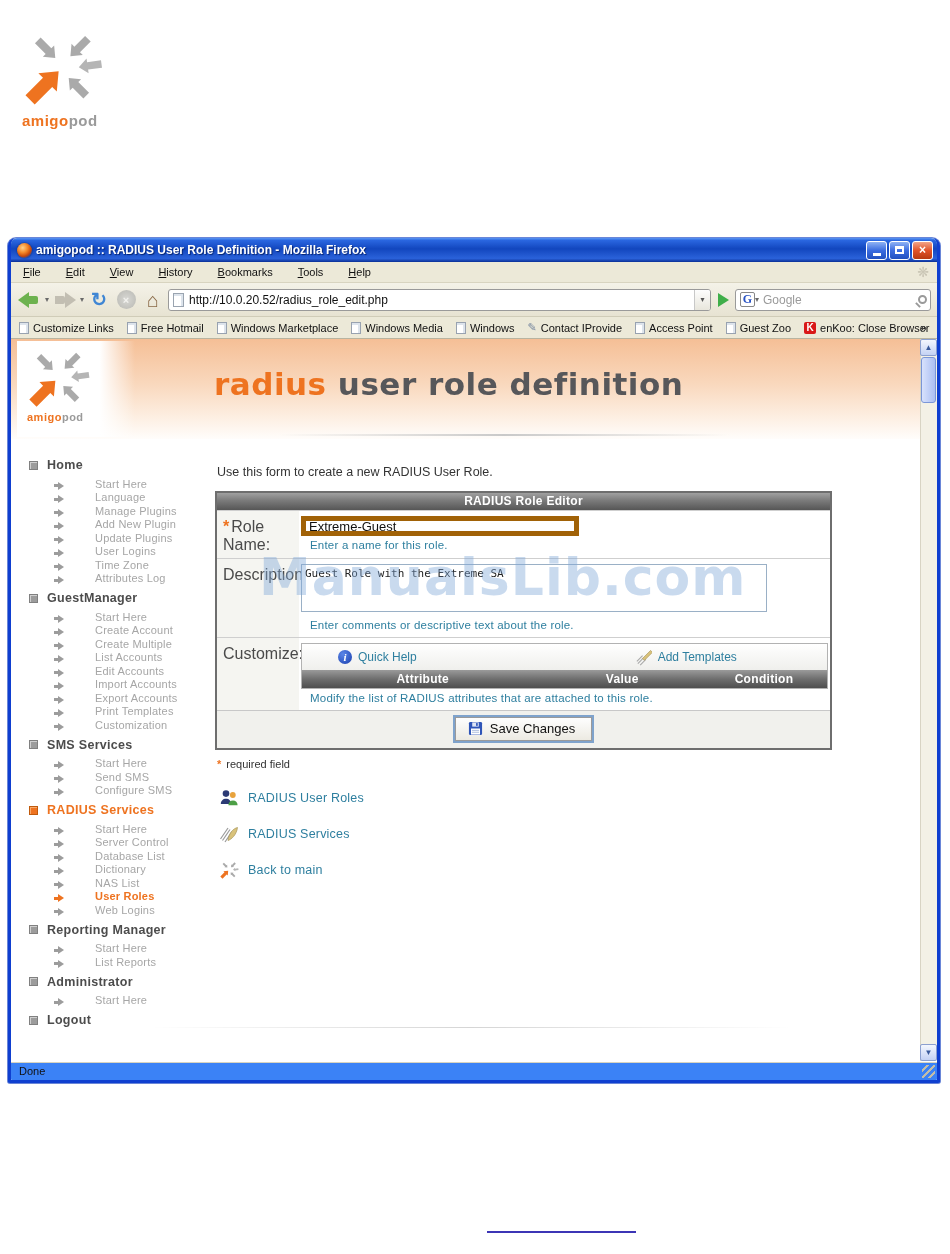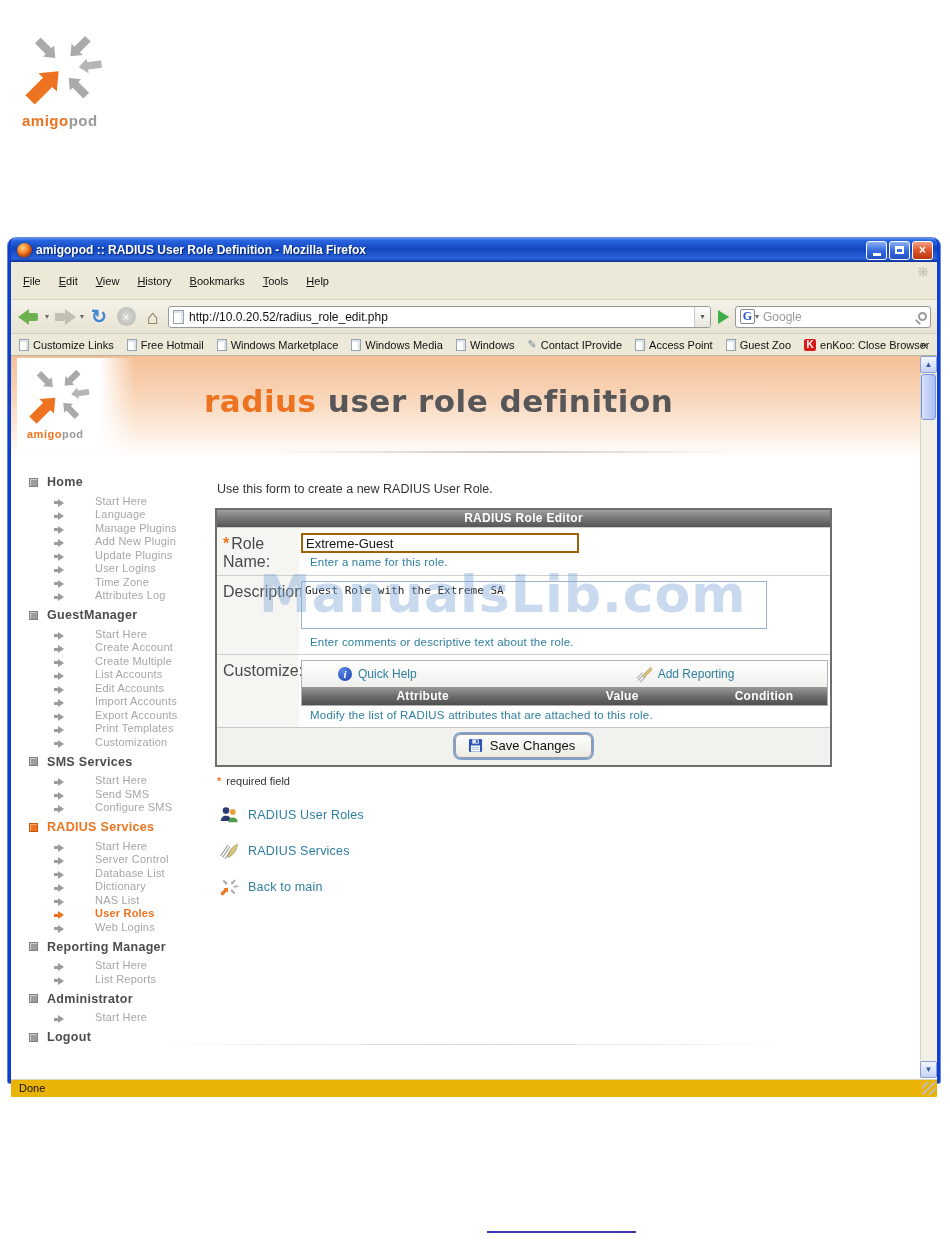--- a/index.html
+++ b/index.html
@@ -26,21 +26,21 @@
                 white-space:nowrap; overflow:hidden; }
   .win-buttons { display:flex; gap:2px; }
   .win-btn { width:21px; height:19px; border-radius:3px; border:1px solid #fff; display:flex; align-items:center; justify-content:center;
              background:linear-gradient(180deg,#8fb2f4 0%,#3b6ce0 50%,#2150c0 100%); }
   .win-btn.close { background:linear-gradient(180deg,#f2a488 0%,#e1532a 50%,#b83a12 100%); }
   .glyph-min { width:8px; height:3px; background:#fff; margin-top:9px; }
   .glyph-max { width:9px; height:8px; border:2px solid #fff; border-top-width:3px; }
   .glyph-close { color:#fff; font-weight:bold; font-size:12px; line-height:1; }
 
   
-  .menubar { height:38px; display:flex; align-items:center; padding:0 6px; gap:6px;
+  .menubar { height:21px; display:flex; align-items:center; padding:0 6px; gap:13px;
              background:#ece9d8; border-bottom:1px solid #d8d4c0; position:relative; }
   .menu-item { display:inline-block; font-size:11px; color:#111; padding:2px 6px; }
   .menu-item::first-letter { text-decoration:underline; }
   .menu-deco { position:absolute; right:8px; top:2px; color:#c9c5b4; font-size:14px; }
 
   
   .navbar { height:34px; display:flex; align-items:center; padding:0 6px; gap:3px;
             background:linear-gradient(180deg,#f4f2e8,#e7e3d2); border-bottom:1px solid #d0ccb8; }
   .nav-arrow { position:relative; width:25px; height:22px; flex:none; }
   .nav-arrow .hd { position:absolute; left:1px; top:3px; width:0; height:0;
@@ -85,21 +85,21 @@
 
   
   .content { position:relative; height:722px; background:#fff; overflow:hidden; }
 
   .page-header { position:relative; height:100px;
                  background:linear-gradient(180deg,#f5bf96 0%,#f9d8bd 45%,#fdf0e4 80%,#fffdfb 100%); }
   .page-header .logo-card { position:absolute; left:6px; top:2px; width:118px; height:96px; padding:4px 0 0 8px;
                  background:linear-gradient(90deg,#ffffff 70%,rgba(255,255,255,0)); }
   .page-header svg.ap { width:66px; height:66px; display:block; }
   .page-header .brand-text { font-size:11px; padding-left:2px; }
-  .page-heading { position:absolute; left:193px; top:27px; font-size:31px; font-weight:bold; letter-spacing:.5px;
+  .page-heading { position:absolute; left:203px; top:27px; font-size:31px; font-weight:bold; letter-spacing:.5px;
                   font-family:"DejaVu Sans",sans-serif;text-align:center; }
   .heading-accent { color:#ee7320; }
   .heading-rest { color:#57575a; }
   .header-rule { position:absolute; left:268px; bottom:3px; width:450px; height:2px;
                  background:linear-gradient(90deg,rgba(0,0,0,0),#c9c9c9,rgba(0,0,0,0)); }
 
   
   .sidebar { position:absolute; left:10px; top:112px; width:192px; }
   .side-section { margin-bottom:4px; }
   .side-header { display:flex; align-items:center; margin:7px 0 4px 0; cursor:default; }
@@ -123,40 +123,40 @@
   .main { position:absolute; left:204px; top:118px; width:628px; }
   .intro { font-size:12.5px; color:#333; margin:8px 0 12px 2px; }
   .editor { width:617px; border:2px solid #6e6e6e; background:#fff; }
   .editor-title { height:17px; background:linear-gradient(180deg,#a0a0a0 0%,#7a7a7a 45%,#565656 100%);
                   color:#fff; font-weight:bold; font-size:12px; text-align:center; line-height:17px; letter-spacing:.3px; }
   .erow { display:flex; border-top:1px solid #cfcfcf; }
   .erow:first-of-type { border-top:none; }
   .elabel { width:82px; background:#f5f5f1; padding:7px 4px 4px 6px; font-size:16px; color:#4a4a4a; flex:none; }
   .req { color:#ee7320; font-weight:bold; margin-right:2px; }
   .efield { flex:1; padding:5px 6px 6px 2px; }
-  .role-input { width:278px; height:20px; border:2px solid #a16207; font-size:13px; padding:1px 3px;
+  .role-input { width:278px; height:20px; border:5px solid #a16207; font-size:13px; padding:1px 3px;
                 font-family:"Liberation Sans",sans-serif; color:#111; }
   .help-text { display:block; font-size:11.5px; color:#2e7f9f; margin-top:3px; letter-spacing:.2px;padding-left:9px; }
   .desc-area { width:466px; height:48px; border:1px solid #9ab0c6; resize:none; font-family:"DejaVu Sans Mono",monospace;
                font-size:11px; color:#222; padding:2px 3px; }
   .attrbox { width:527px; border:1px solid #b2b2b2; }
   .attr-links { height:26px; display:flex; align-items:center; background:linear-gradient(180deg,#ffffff,#efefec); }
   .attr-link { display:flex; align-items:center; gap:6px; font-size:12px; color:#2e7f9f; }
   .attr-link.qh { margin-left:36px; }
   .attr-link.aa { margin-left:218px; }
   .info-badge { width:14px; height:14px; border-radius:50%; background:radial-gradient(circle at 35% 30%,#5a86e8,#1a3fae);
                 color:#fff; font-family:"Liberation Serif",serif; font-style:italic; font-weight:bold; font-size:11px;
                 display:flex; align-items:center; justify-content:center; }
   .attr-header { height:18px; display:flex; align-items:center;
                  background:linear-gradient(180deg,#9a9a9a 0%,#6e6e6e 50%,#4e4e4e 100%); }
   .attr-col { color:#fff; font-weight:bold; font-size:12px; text-align:center; letter-spacing:.3px; }
   .attr-col.c1 { width:46%; } .attr-col.c2 { width:30%; } .attr-col.c3 { width:24%; }
   .save-row { background:#f1f1ed; border-top:1px solid #c8c8c8; padding:6px 0 7px 0; text-align:center; }
   .save-btn { display:inline-flex; align-items:center; gap:7px; padding:3px 16px 4px 12px; font-size:13px; color:#111;
-              background:linear-gradient(180deg,#fefefe,#eceae2); border:1px solid #9a9a9a; border-radius:6px;
+              background:linear-gradient(180deg,#fefefe,#eceae2); border:1px solid #9a9a9a; border-radius:0;
               box-shadow:0 0 0 2px #7fa3cc; font-family:"Liberation Sans",sans-serif; }
   .required-note { margin:8px 0 0 2px; font-size:11px; color:#333; }
   .page-links { margin-top:18px; }
   .pagelink { display:flex; align-items:center; gap:9px; margin:16px 0 15px 4px; }
   .pagelink-label { font-size:12.5px; color:#2e7f9f; letter-spacing:.2px; }
   .pagelink svg { width:20px; height:20px; flex:none; }
 
   .watermark { position:absolute; left:248px; top:208px; width:660px; font-size:52px; font-weight:bold;
                font-family:"DejaVu Sans",sans-serif; color:#7fa8d9; opacity:.42; letter-spacing:1px;
                z-index:40; pointer-events:none; }
@@ -168,21 +168,21 @@
                box-shadow:inset 1px 0 0 #d8d4c4; }
   .scroll-btn { position:absolute; left:0; width:17px; height:17px; border:1px solid #8ca0d0; border-radius:2px;
                 background:linear-gradient(180deg,#f4f7fe,#c4d2f4); color:#3a5a9c; font-size:8px;
                 display:flex; align-items:center; justify-content:center; }
   .scroll-btn.up { top:0; }
   .scroll-btn.down { bottom:0; }
   .scroll-thumb { position:absolute; left:1px; top:18px; width:15px; height:46px; border:1px solid #7a96d8; border-radius:3px;
                   background:linear-gradient(90deg,#d8e2fc,#aabef2); }
 
   
-  .statusbar { height:19px; background:#eab308; border-top:1px solid #fff; box-shadow:inset 0 1px 0 #d8d4c0;
+  .statusbar { height:19px; background:#3b82f6; border-top:1px solid #fff; box-shadow:inset 0 1px 0 #d8d4c0;
                display:flex; align-items:center; padding:0 8px; position:relative; border-radius:0 0 1px 1px; }
   .status-text { font-size:11px; color:#111; }
   .grip { position:absolute; right:2px; bottom:2px; width:13px; height:13px;
           background:repeating-linear-gradient(135deg,transparent 0 3px,#c2bda8 3px 5px); }
 
   
   .bottom-line { position:absolute; left:487px; top:1231px; width:149px; height:2px; background:#3c35b5; }
 </style>
 </head>
 <body>
@@ -622,21 +622,21 @@
                 </span>
                 <span class="attr-link aa">
                   <svg width="17" height="17" viewBox="0 0 18 18">
                     <g stroke="#a8a8a8" stroke-width="1.1">
                         <line x1="2" y1="13" x2="8" y2="7"></line>
                         <line x1="3" y1="15.5" x2="9" y2="9.5"></line>
                         <line x1="5.5" y1="17" x2="11.5" y2="11"></line>
                       </g>
                     <path d="M16.5 1.5l-8.5 8.5 2 2 8.5-8.5z" fill="#d9c27a" stroke="#a8955a" stroke-width="0.7"></path>
                   </svg>
-                  <span>Add Reporting</span>
+                  <span>Add Templates</span>
                 </span>
               </div>
               <div class="attr-header">
                 <span class="attr-col c1">Attribute</span>
                 <span class="attr-col c2">Value</span>
                 <span class="attr-col c3">Condition</span>
               </div>
             </div>
             <span class="help-text">Modify the list of RADIUS attributes that are attached to this role.</span>
           </div>

